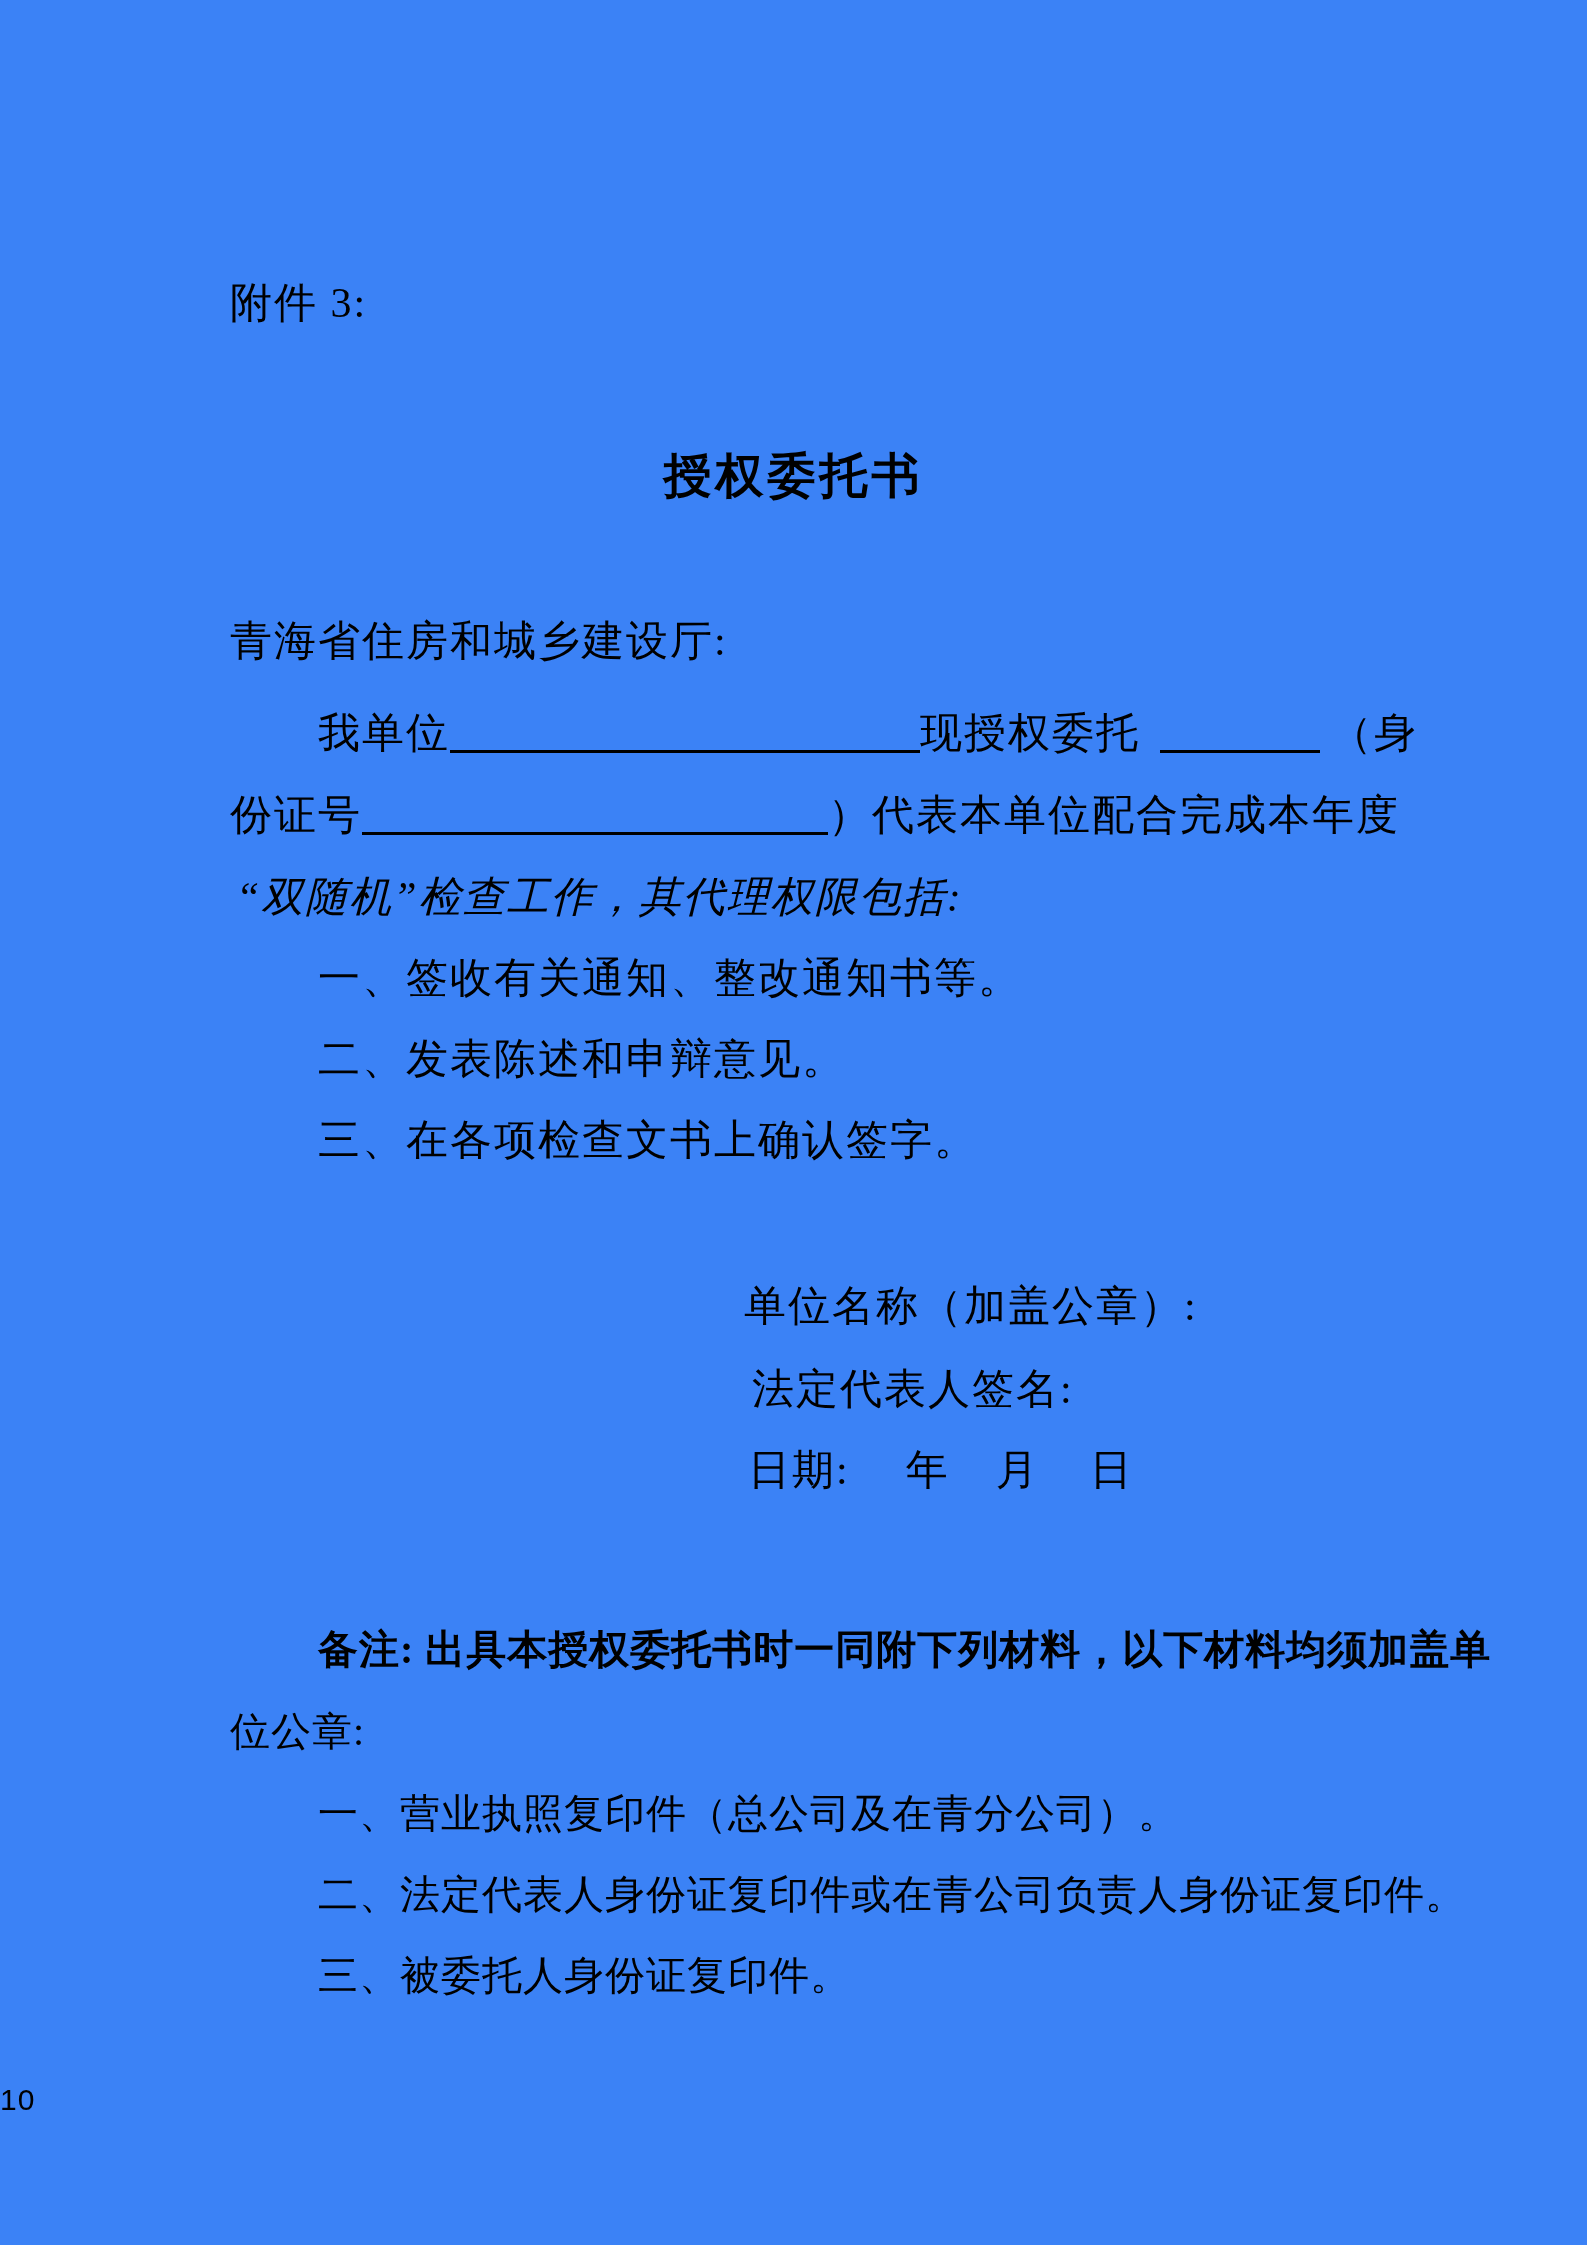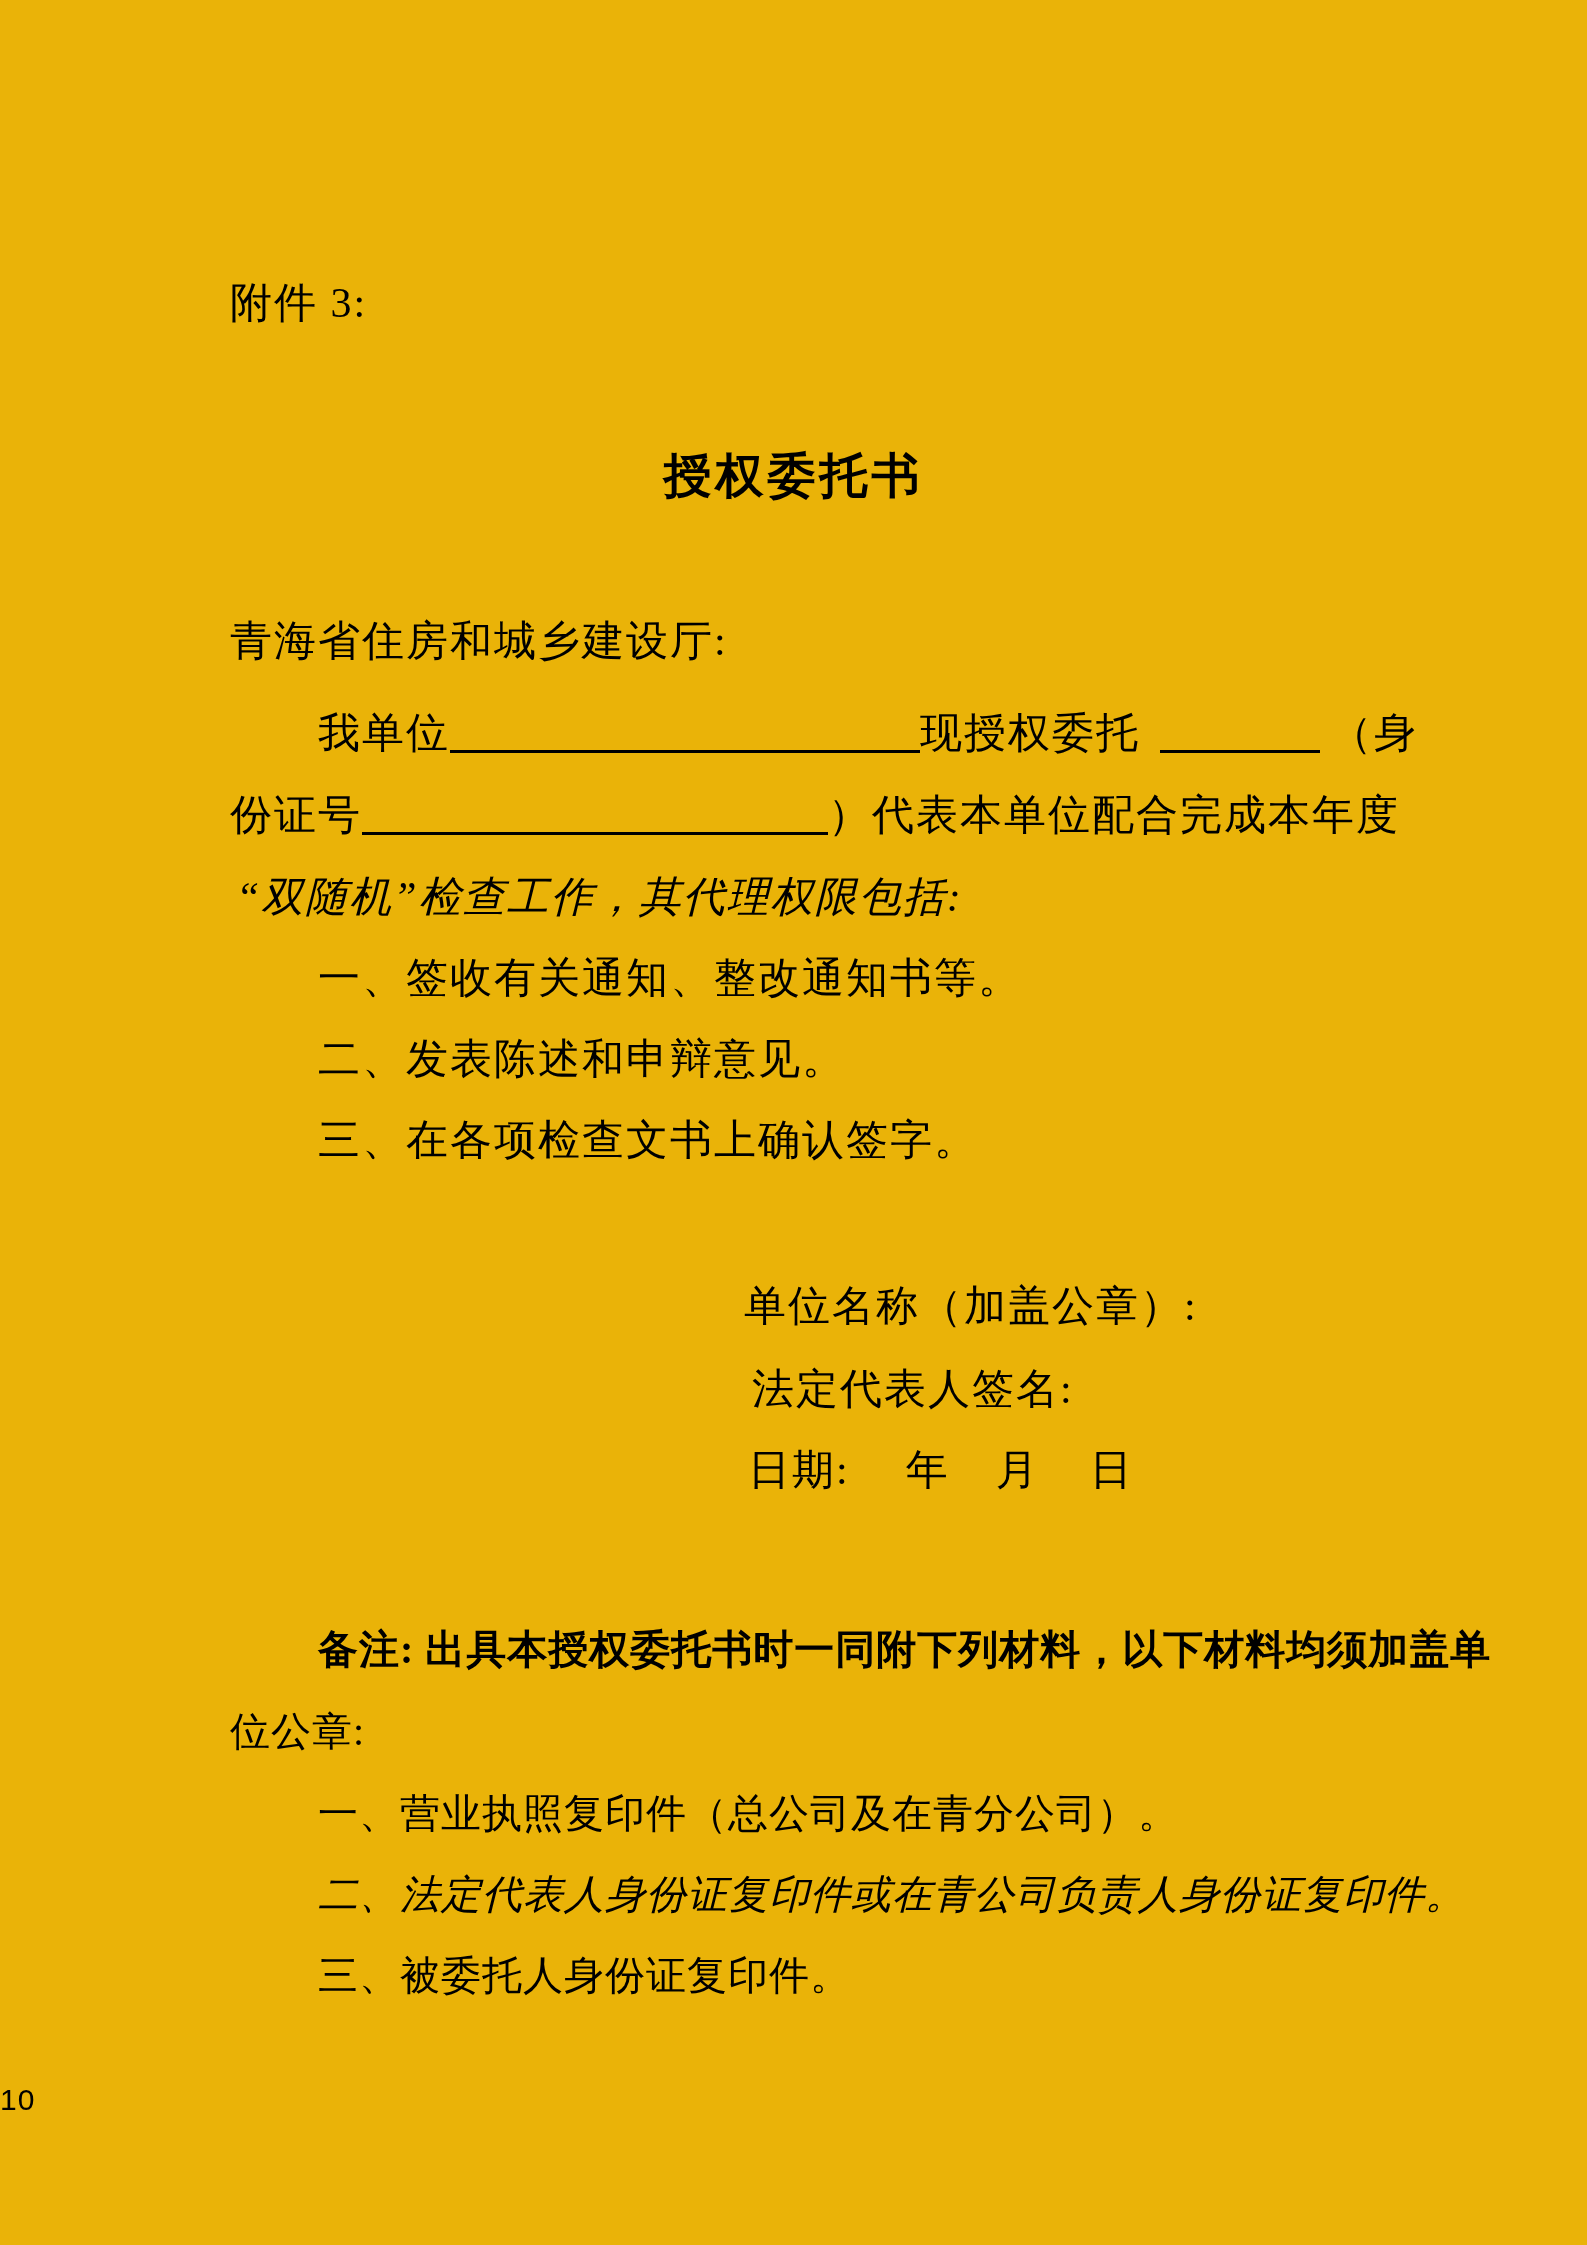--- a/index.html
+++ b/index.html
@@ -4,21 +4,21 @@
 <style>
   html, body {
     margin: 0;
     padding: 0;
     background: #ffffff;
   }
   .page {
     position: relative;
     width: 1587px;
     height: 2245px;
-    background: #eab308;
+    background: #3b82f6;
     color: #000000;
     font-family: "Liberation Serif", "DejaVu Serif", serif;
     overflow: hidden;
   }
   .line {
     position: absolute;
     font-size: 42px;
     letter-spacing: 2px;
     white-space: nowrap;
     line-height: 1.1;
@@ -43,21 +43,21 @@
   .auth-item3 { top: 1117px; left: 318px; }
   .sig-unit   { top: 1283px; left: 744px; text-align: center; }
   .sig-rep    { top: 1366px; left: 752px; }
   .sig-date   { top: 1447px; left: 748px; }
   .sig-date .year  { margin-left: 56px; }
   .sig-date .month { margin-left: 46px; }
   .sig-date .day   { margin-left: 50px; }
   .note-line1 { top: 1628px; left: 318px; font-size: 40px; letter-spacing: 1px; font-weight: bold; }
   .note-line2 { top: 1710px; left: 230px; font-size: 40px; letter-spacing: 1px; }
   .note-item1 { top: 1792px; left: 318px; font-size: 40px; letter-spacing: 1px; }
-  .note-item2 { top: 1873px; left: 318px; font-size: 40px; letter-spacing: 1px; font-style: italic; }
+  .note-item2 { top: 1873px; left: 318px; font-size: 40px; letter-spacing: 1px; }
   .note-item3 { top: 1954px; left: 318px; font-size: 40px; letter-spacing: 1px; }
   .page-number {
     position: absolute;
     top: 2083px; left: 0; right: 0;
     text-align: left;
     font-family: "Liberation Sans", "DejaVu Sans", sans-serif;
     font-size: 30px;
     letter-spacing: 1px;
   }
   .blank {

